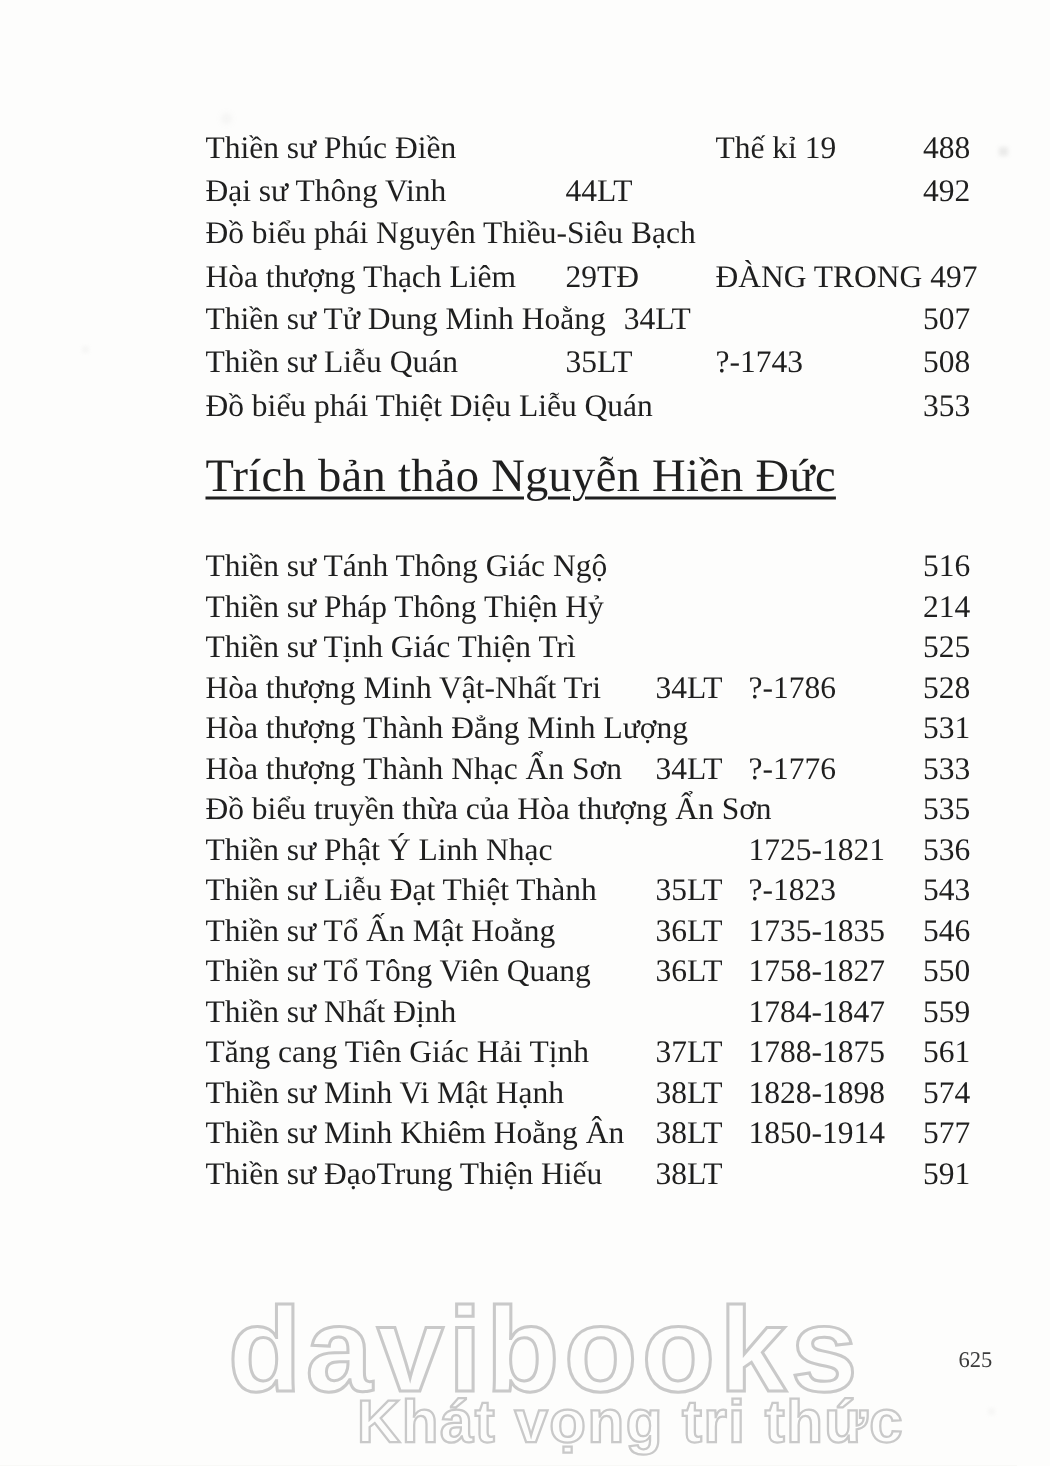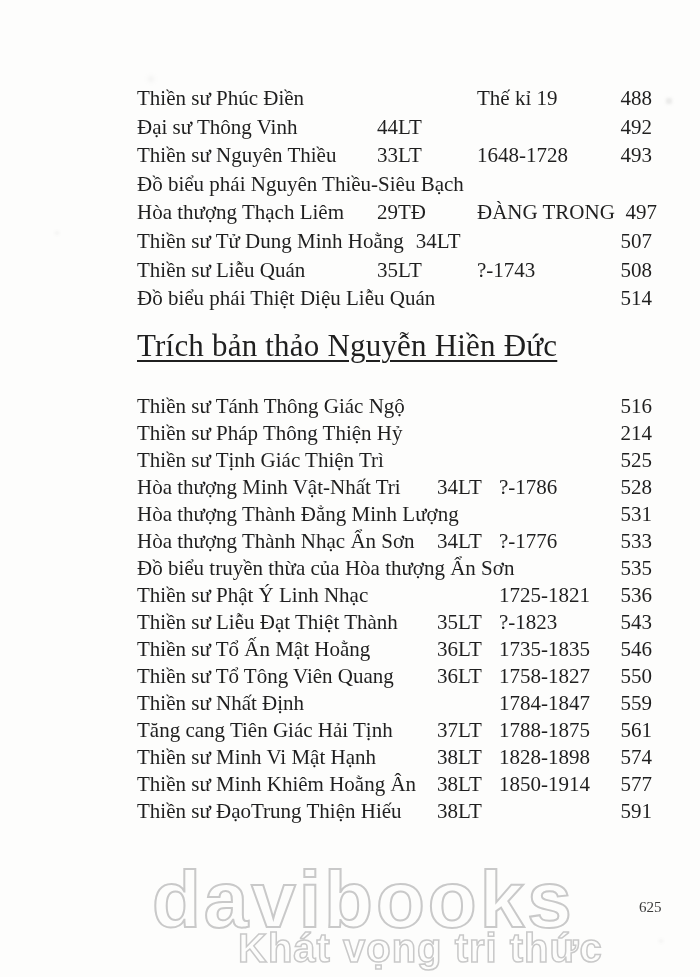--- a/index.html
+++ b/index.html
@@ -52,21 +52,21 @@
   .row {
     display: flex; align-items: baseline;
     font-size: 21px; white-space: nowrap;
   }
   .sec0 .row { height: 28.6px; line-height: 28.6px; }
   .sec1 .row { height: 27px;   line-height: 27px; }
 
   .ename { box-sizing: border-box; padding-right: 12px; flex: 0 0 auto; }
   .ecode { box-sizing: border-box; padding-right: 8px; flex: 0 0 auto; }
   .edates { flex: 1 1 auto; overflow: visible; }
-  .epage { flex: 0 0 auto; min-width: 42px; text-align: right; }
+  .epage { flex: 0 0 auto; min-width: 42px; text-align: center; }
 
   .sec0 .ename { min-width: 240px; }
   .sec0 .ecode { min-width: 100px; }
   .sec1 .ename { min-width: 300px; }
   .sec1 .ecode { min-width: 62px; }
 
   .heading {
     margin: 18px 0 32px 0;
     font-size: 31px; font-weight: 400; line-height: 30px;
     letter-spacing: 0.2px;
@@ -101,26 +101,20 @@
           <span class="edates">Thế kỉ 19</span>
           <span class="epage">488</span>
         </li>
         <li class="row">
           <span class="ename">Đại sư Thông Vinh</span>
           <span class="ecode">44LT</span>
           <span class="edates"></span>
           <span class="epage">492</span>
         </li>
         <li class="row">
-          <span class="ename">Thiền sư Nguyên Thiều</span>
-          <span class="ecode">33LT</span>
-          <span class="edates">1648-1728</span>
-          <span class="epage">493</span>
-        </li>
-        <li class="row">
           <span class="ename">Đồ biểu phái Nguyên Thiều-Siêu Bạch</span>
           <span class="ecode"></span>
           <span class="edates"></span>
           <span class="epage"></span>
         </li>
         <li class="row">
           <span class="ename">Hòa thượng Thạch Liêm</span>
           <span class="ecode">29TĐ</span>
           <span class="edates">ĐÀNG TRONG</span>
           <span class="epage">497</span>
@@ -134,21 +128,21 @@
         <li class="row">
           <span class="ename">Thiền sư Liễu Quán</span>
           <span class="ecode">35LT</span>
           <span class="edates">?-1743</span>
           <span class="epage">508</span>
         </li>
         <li class="row">
           <span class="ename">Đồ biểu phái Thiệt Diệu Liễu Quán</span>
           <span class="ecode"></span>
           <span class="edates"></span>
-          <span class="epage">514</span>
+          <span class="epage">353</span>
         </li>
       </ul>
     <h2 class="heading">Trích bản thảo Nguyễn Hiền Đức</h2>
     <ul class="sec sec1">
         <li class="row">
           <span class="ename">Thiền sư Tánh Thông Giác Ngộ</span>
           <span class="ecode"></span>
           <span class="edates"></span>
           <span class="epage">516</span>
         </li>

